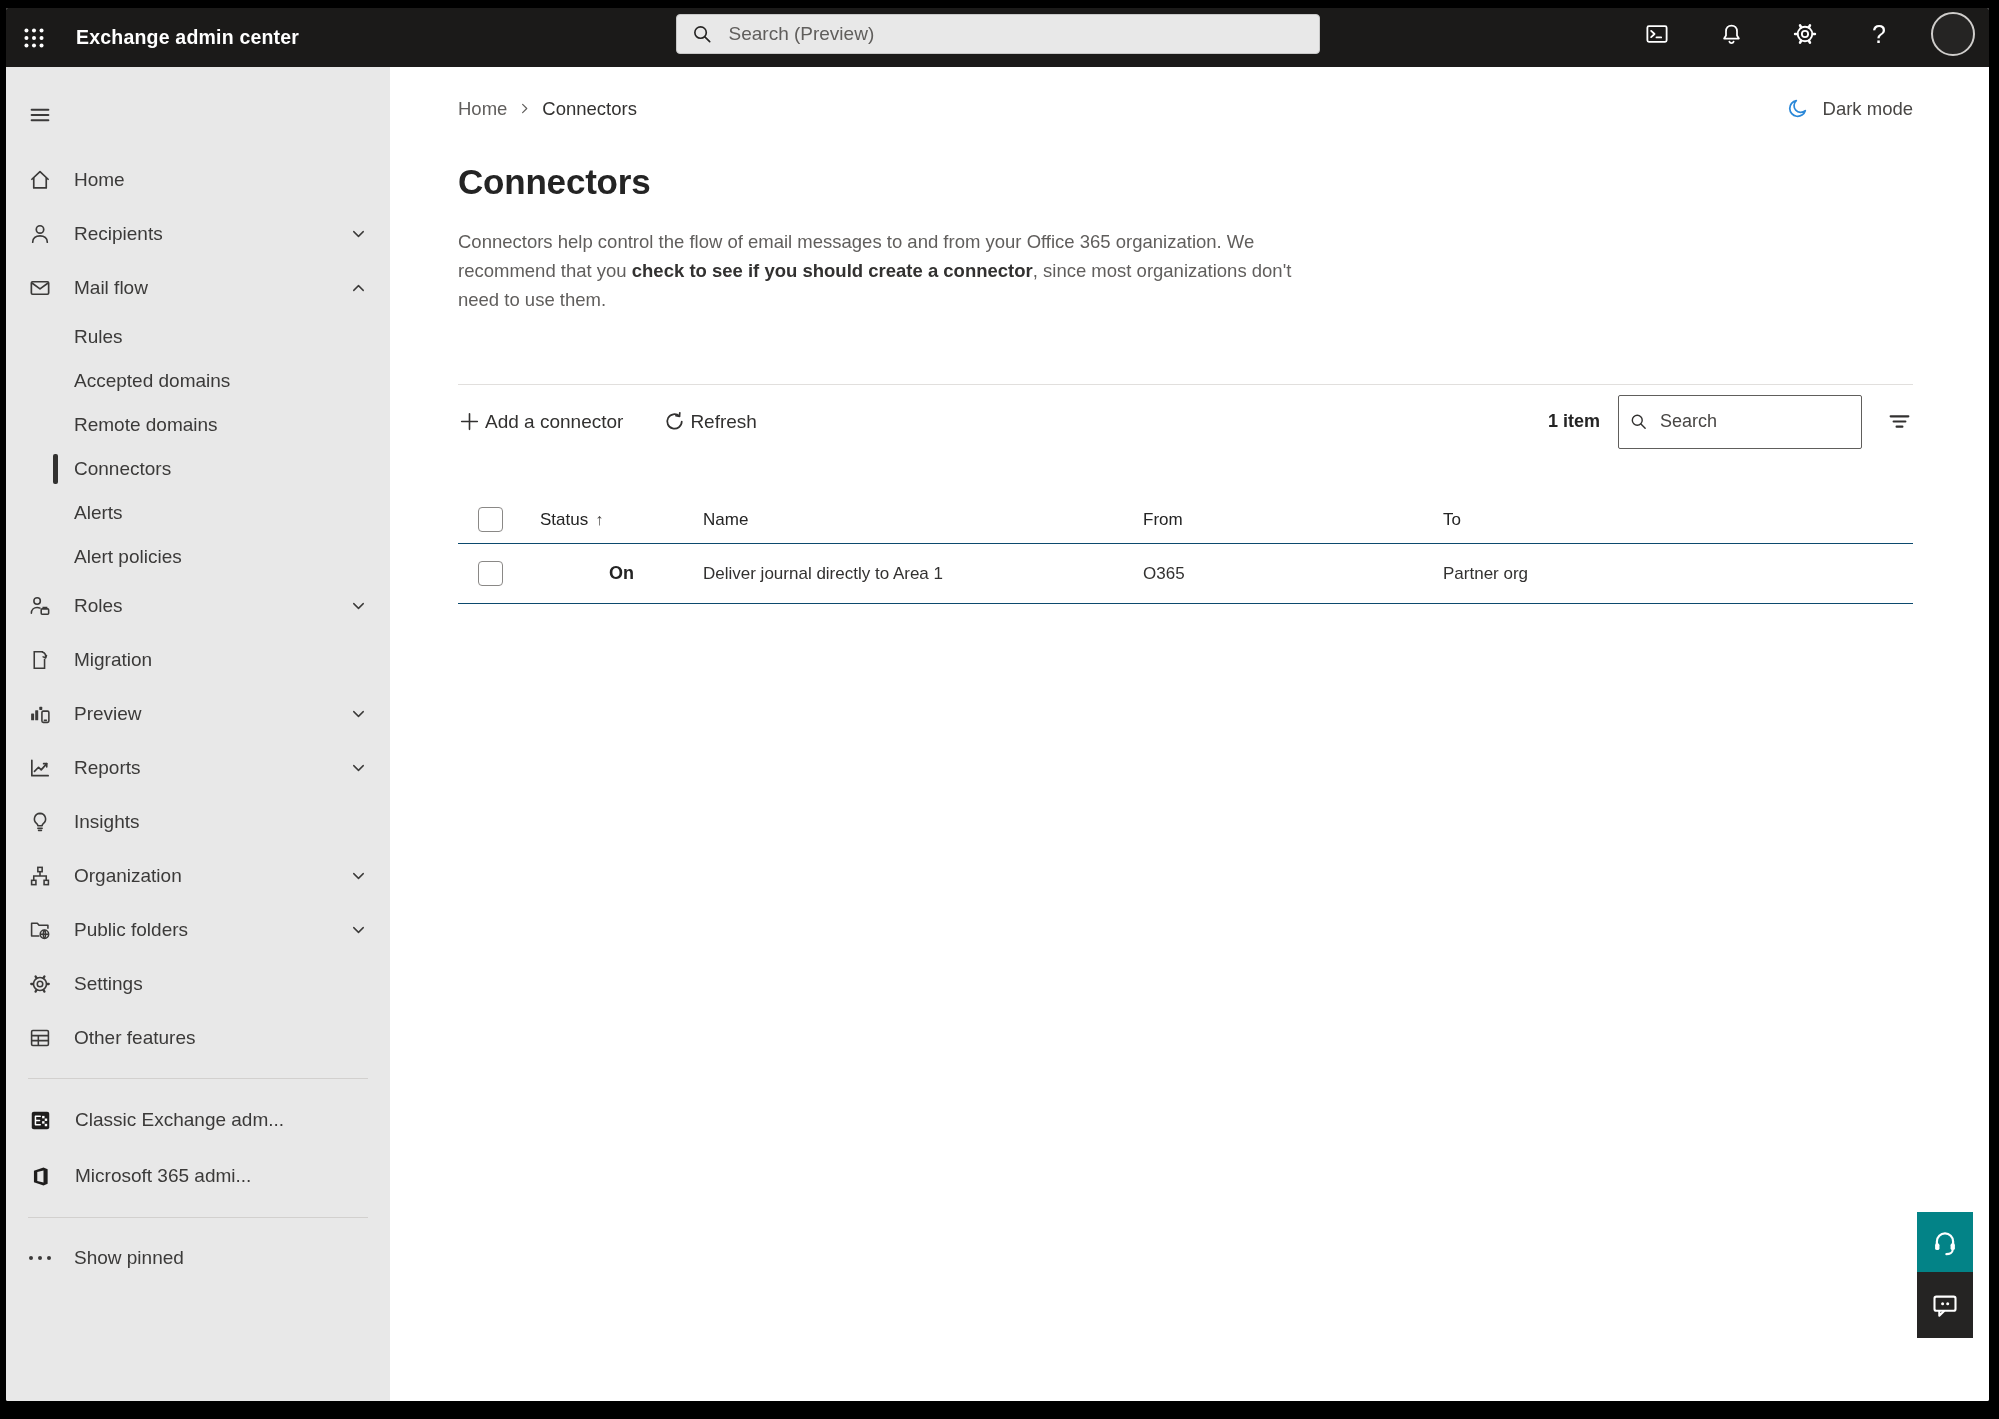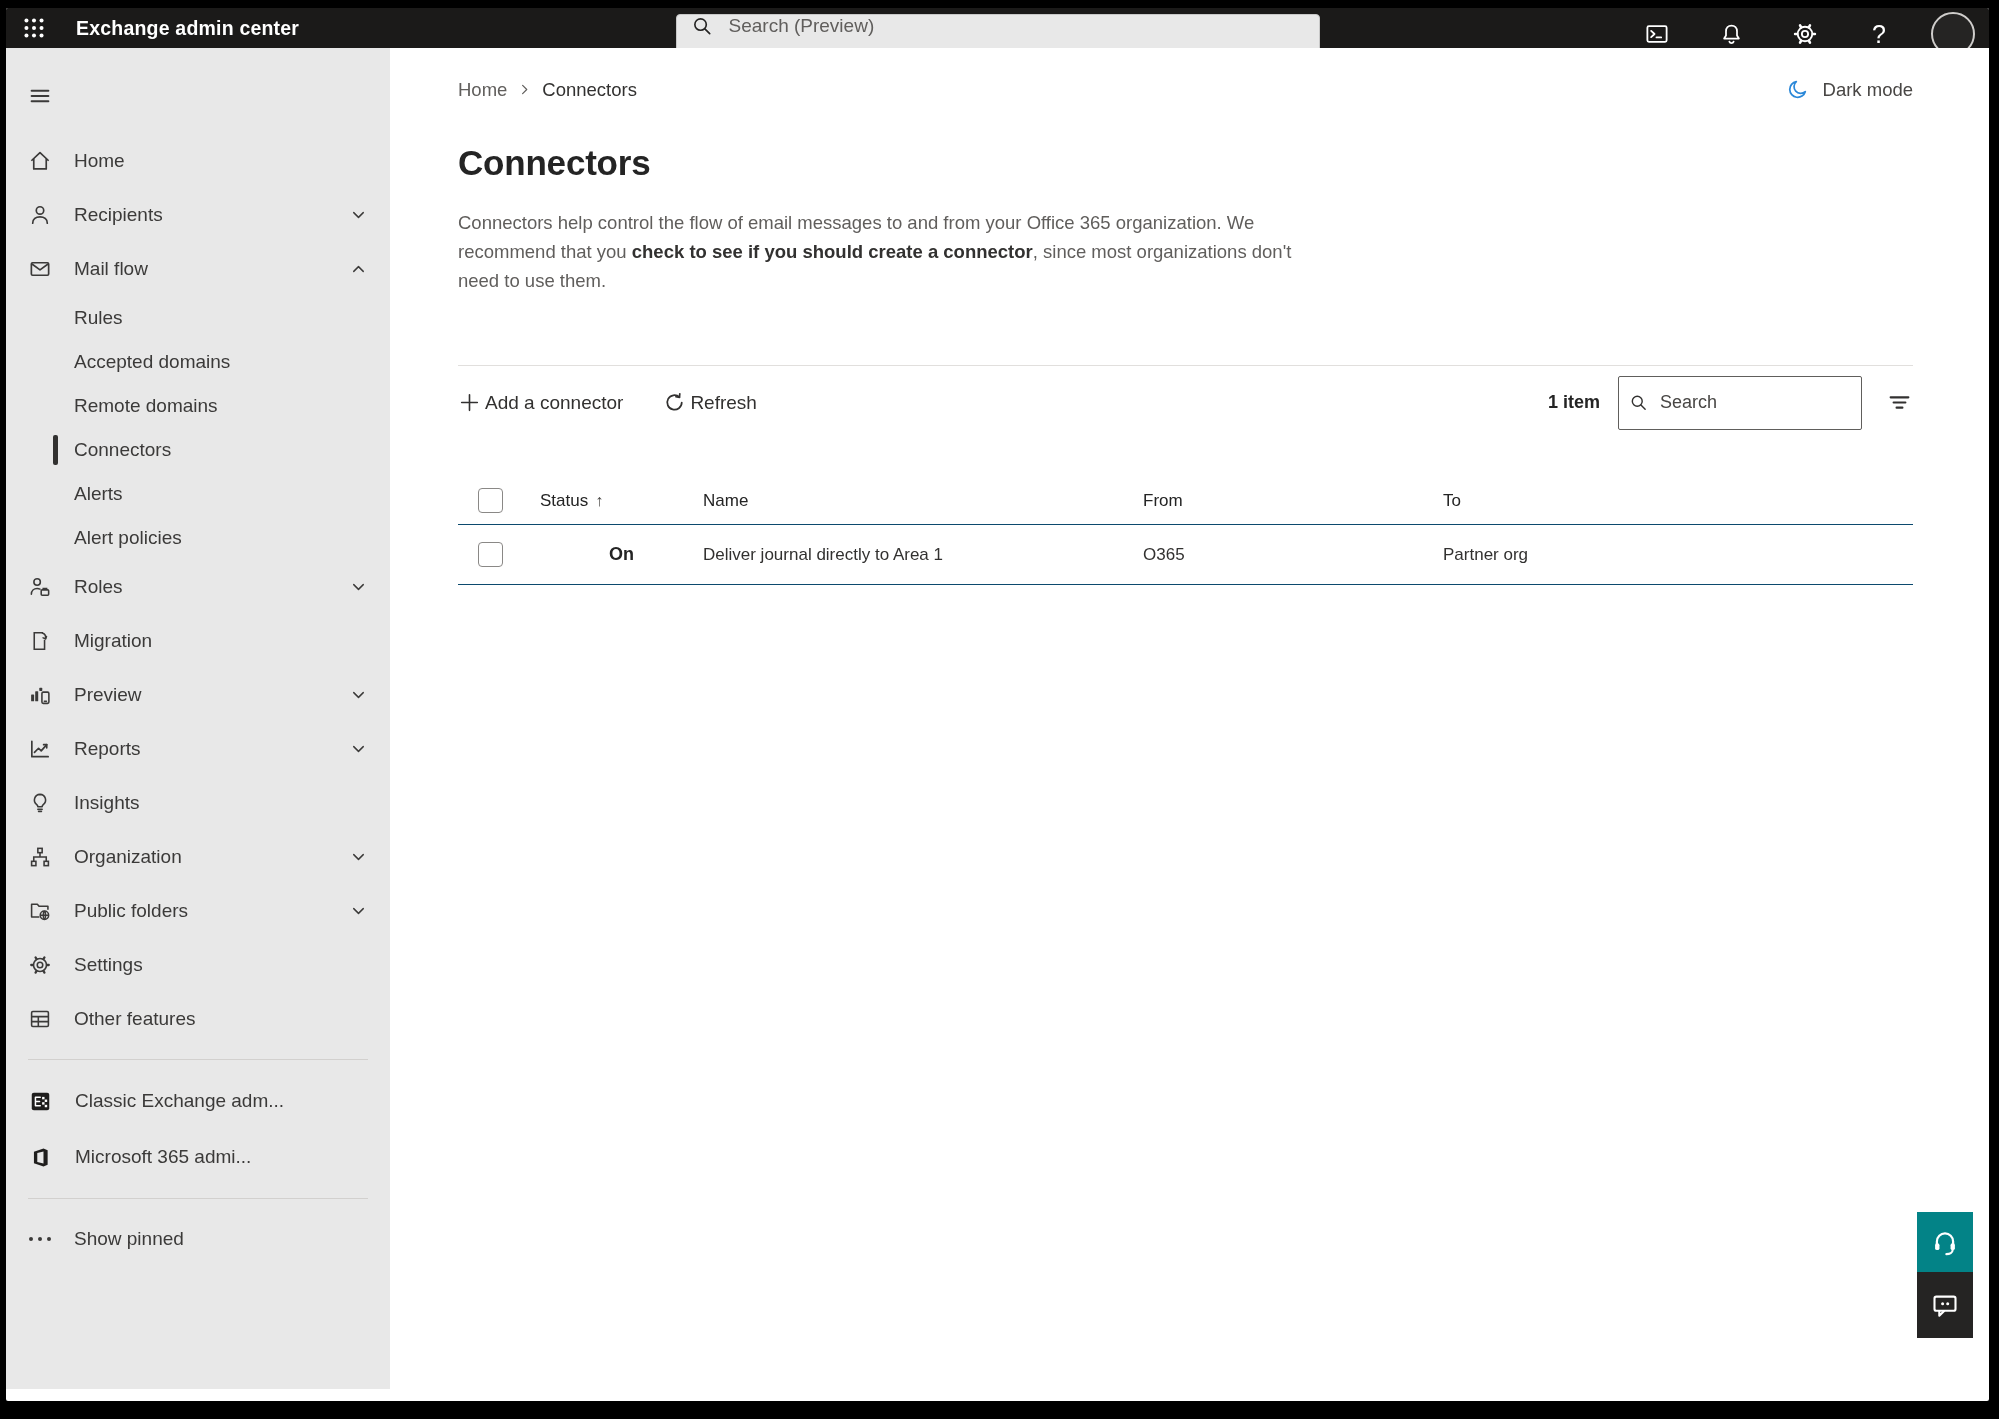--- a/index.html
+++ b/index.html
@@ -1,24 +1,24 @@
 <!DOCTYPE html>
 <html><head>
 <meta charset="utf-8">
 <style>
   * { box-sizing: border-box; margin: 0; padding: 0; }
   html,body { width: 1999px; height: 1419px; background:#000; font-family:"Liberation Sans", sans-serif; }
   .frame { position:absolute; left:6px; top:8px; width:1983px; height:1393px; background:#fff; overflow:hidden; border-radius:2px; }
 
   
-  .topbar { position:relative; height:40px; background:#1b1a19; display:flex; align-items:center; }
+  .topbar { position:relative; height:59px; background:#1b1a19; display:flex; align-items:center; }
   .waffle { width:56px; height:52px; display:flex; align-items:center; justify-content:center; cursor:pointer; }
   .app-title { color:#fff; font-size:19.5px; font-weight:600; margin-left:14px; letter-spacing:.2px; white-space:nowrap; }
   .topbar-search { position:absolute; left:50%; transform:translateX(-50%); top:6px; width:644px; height:40px;
-    background:#e8e8e8; border:1px solid #c8c8c8; border-radius:4px; display:flex; align-items:flex-start; padding:0 14px; }
+    background:#e8e8e8; border:1px solid #c8c8c8; border-radius:4px; display:flex; align-items:center; padding:0 14px; }
   .topbar-search svg { flex:0 0 auto; }
   .topbar-search input { flex:1; border:none; outline:none; background:transparent; font-size:19px; margin-left:16px;
     color:#3b3a39; font-family:"Liberation Sans", sans-serif; }
   .topbar-search input::placeholder { color:#605e5c; }
   .topbar-right { position:absolute; right:14px; top:0; height:52px; display:flex; align-items:center; gap:30px; }
   .tb-icon { width:44px; height:44px; display:flex; align-items:center; justify-content:center; cursor:pointer; }
   .help-glyph { color:#fff; font-size:25px; font-weight:400; }
   .avatar { width:44px; height:44px; border-radius:50%; border:2px solid #cfcdcb; background:#252423; }
 
   

